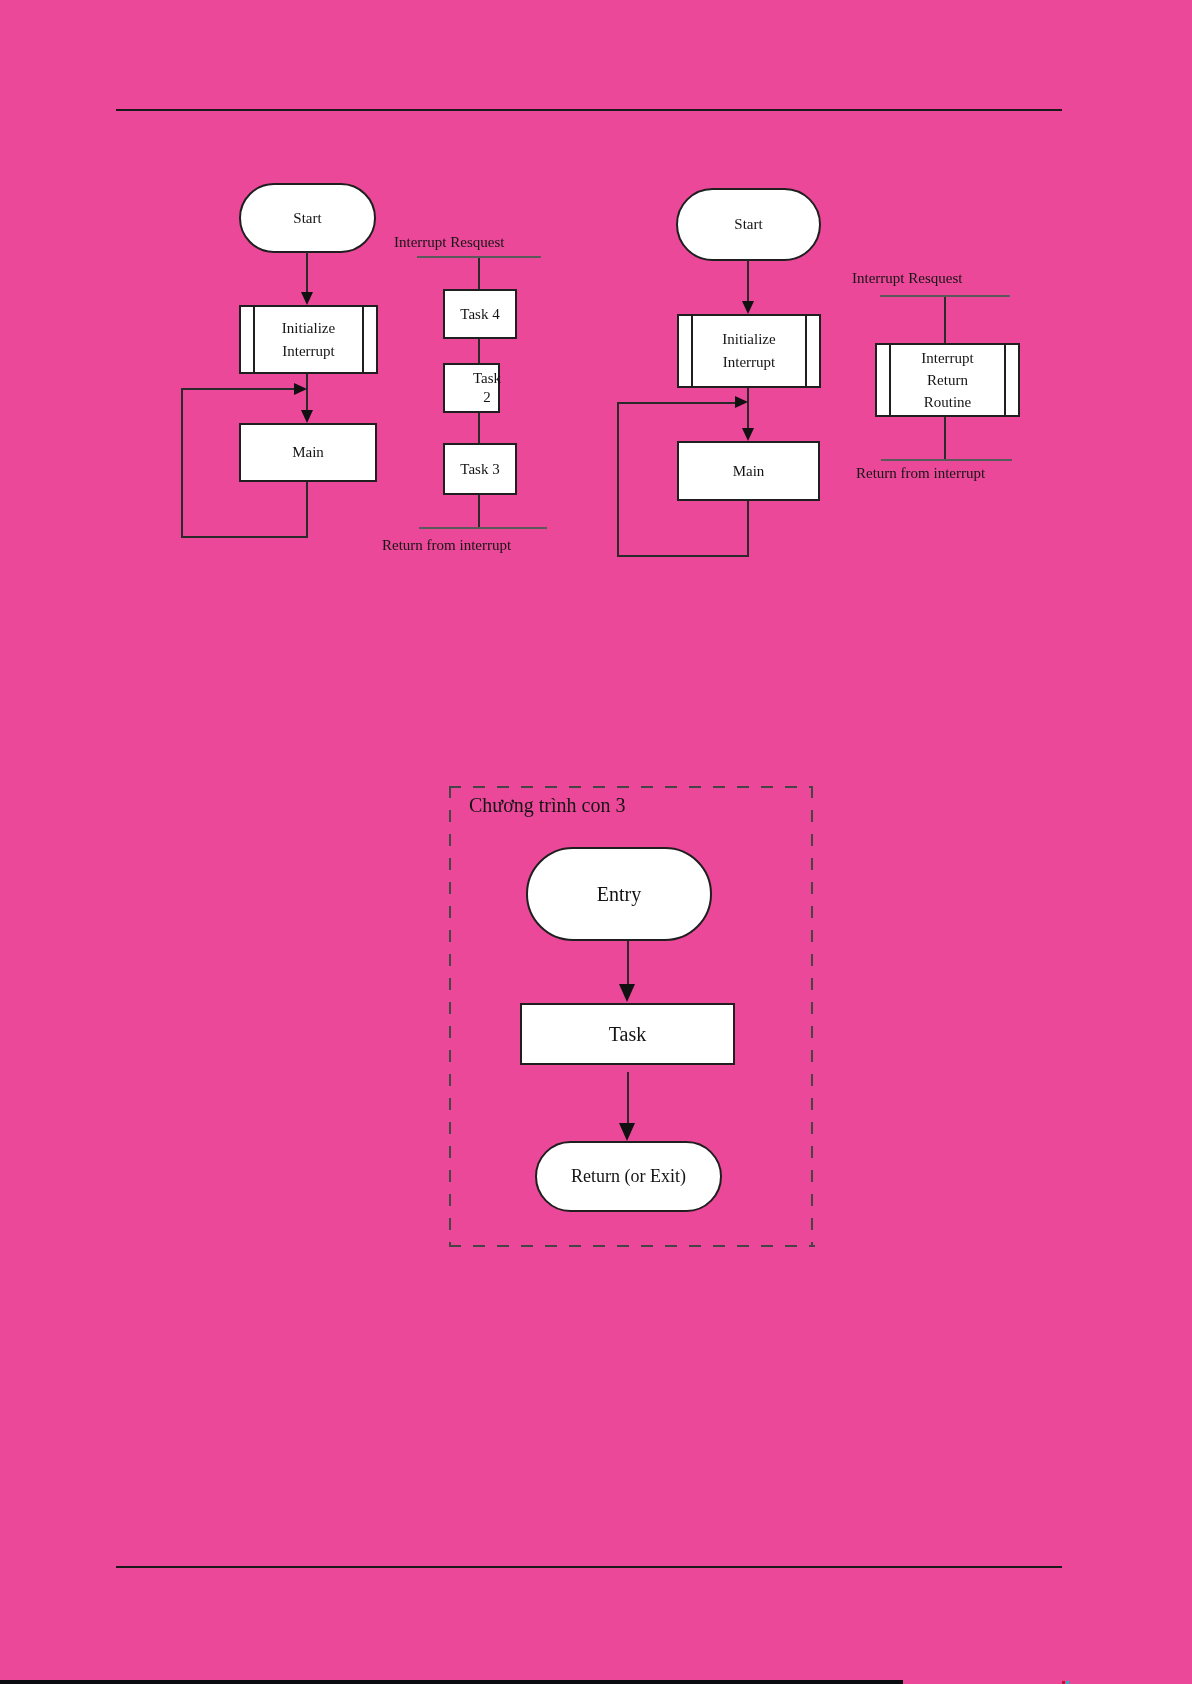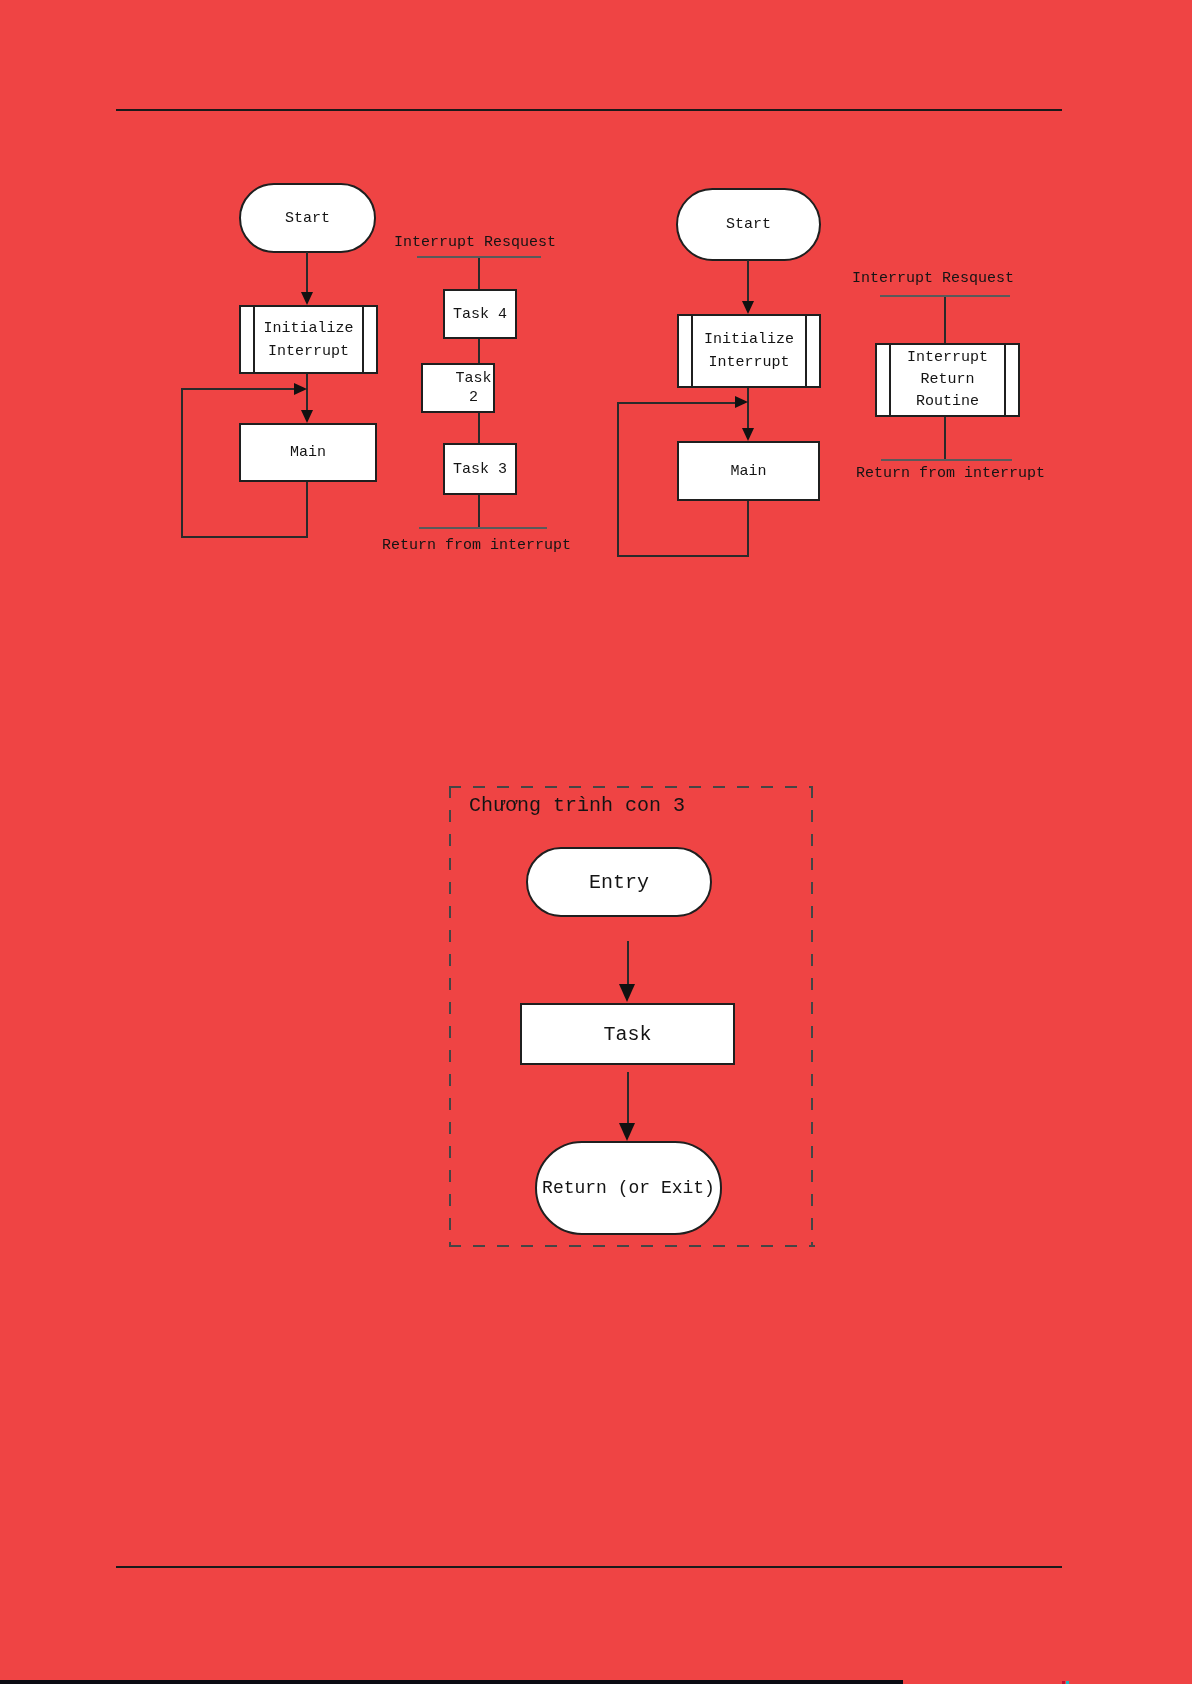--- a/index.html
+++ b/index.html
@@ -1,18 +1,18 @@
 <!DOCTYPE html>
 <html><head>
 <meta charset="utf-8">
 <style>
   html,body { margin:0; padding:0; background:#fff; }
   .page {
-    position:relative; width:1192px; height:1684px; background:#ef4444;
-    font-family:Liberation Mono, monospace; color:#141414; overflow:hidden;
+    position:relative; width:1192px; height:1684px; background:#ec4899;
+    font-family:Liberation Serif, serif; color:#141414; overflow:hidden;
   }
   .abs { position:absolute; }
   .box {
     position:absolute; box-sizing:border-box; border:2px solid #1f1f1f; background:#fff;
     display:flex; align-items:center; justify-content:center; text-align:center;
   }
   .oval { border-radius:999px; }
   .txt { display:block; }
   .hline { position:absolute; height:2px; background:#2a2a2a; }
   .vline { position:absolute; width:2px; background:#2a2a2a; }
@@ -75,21 +75,21 @@
   <div class="vline" style="left:181px; top:389px; height:149px;"></div>
 
   <div class="label fs15" style="left:394px; top:233px; width:170px;">Interrupt Resquest</div>
   <div class="hline rule55" style="left:417px; top:256px; width:124px;"></div>
   <div class="vline" style="left:478px; top:258px; height:31px;"></div>
 
   <div class="box fs15" style="left:443px; top:289px; width:74px; height:50px;">
     <span class="txt">Task 4</span>
   </div>
   <div class="vline" style="left:478px; top:339px; height:24px;"></div>
-  <div class="box fs15" style="left:421px; top:363px; width:74px; height:50px;padding-left:31px;">
+  <div class="box fs15" style="left:443px; top:363px; width:57px; height:50px;padding-left:31px;">
     <span class="txt">Task 2</span>
   </div>
   <div class="vline" style="left:478px; top:413px; height:30px;"></div>
   <div class="box fs15" style="left:443px; top:443px; width:74px; height:52px;">
     <span class="txt">Task 3</span>
   </div>
   <div class="vline" style="left:478px; top:495px; height:33px;"></div>
   <div class="hline rule55" style="left:419px; top:527px; width:128px;"></div>
   <div class="label fs15" style="left:382px; top:536px; width:194px;">Return from interrupt</div>
 
@@ -139,29 +139,29 @@
   <div class="hline rule55" style="left:881px; top:459px; width:131px;"></div>
   <div class="label fs15" style="left:856px; top:464px; width:190px;">Return from interrupt</div>
 
   <div class="dash-h" style="left:449px; top:786px; width:364px;"></div>
   <div class="dash-h" style="left:449px; top:1245px; width:366px;"></div>
   <div class="dash-v" style="left:449px; top:786px; height:461px;"></div>
   <div class="dash-v" style="left:811px; top:786px; height:461px;"></div>
 
   <div class="label fs20" style="left:469px; top:794px; width:324px;">Chương trình con 3</div>
 
-  <div class="box oval fs20" style="left:526px; top:847px; width:186px; height:70px;">
+  <div class="box oval fs20" style="left:526px; top:847px; width:186px; height:94px;">
     <span class="txt">Entry</span>
   </div>
   <div class="vline" style="left:627px; top:941px; height:44px;"></div>
   <div class="arrow-down-lg" style="left:619px; top:984px;"></div>
 
   <div class="box fs20" style="left:520px; top:1003px; width:215px; height:62px;">
     <span class="txt">Task</span>
   </div>
   <div class="vline" style="left:627px; top:1072px; height:52px;"></div>
   <div class="arrow-down-lg" style="left:619px; top:1123px;"></div>
 
-  <div class="box oval fs18" style="left:535px; top:1141px; width:187px; height:94px;">
+  <div class="box oval fs18" style="left:535px; top:1141px; width:187px; height:71px;">
     <span class="txt">Return (or Exit)</span>
   </div>
 
 </div>
 
 </body></html>

